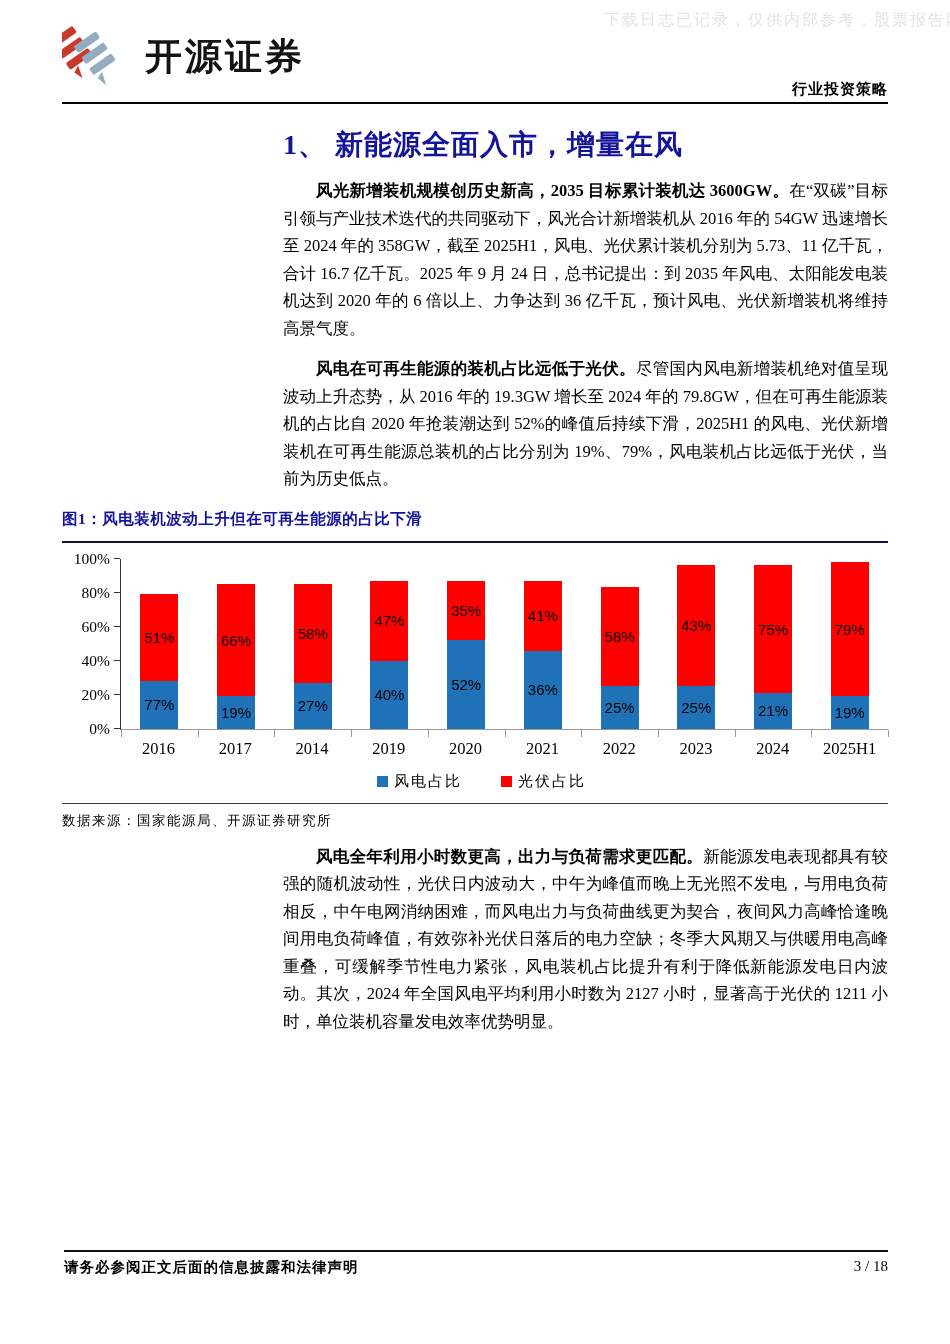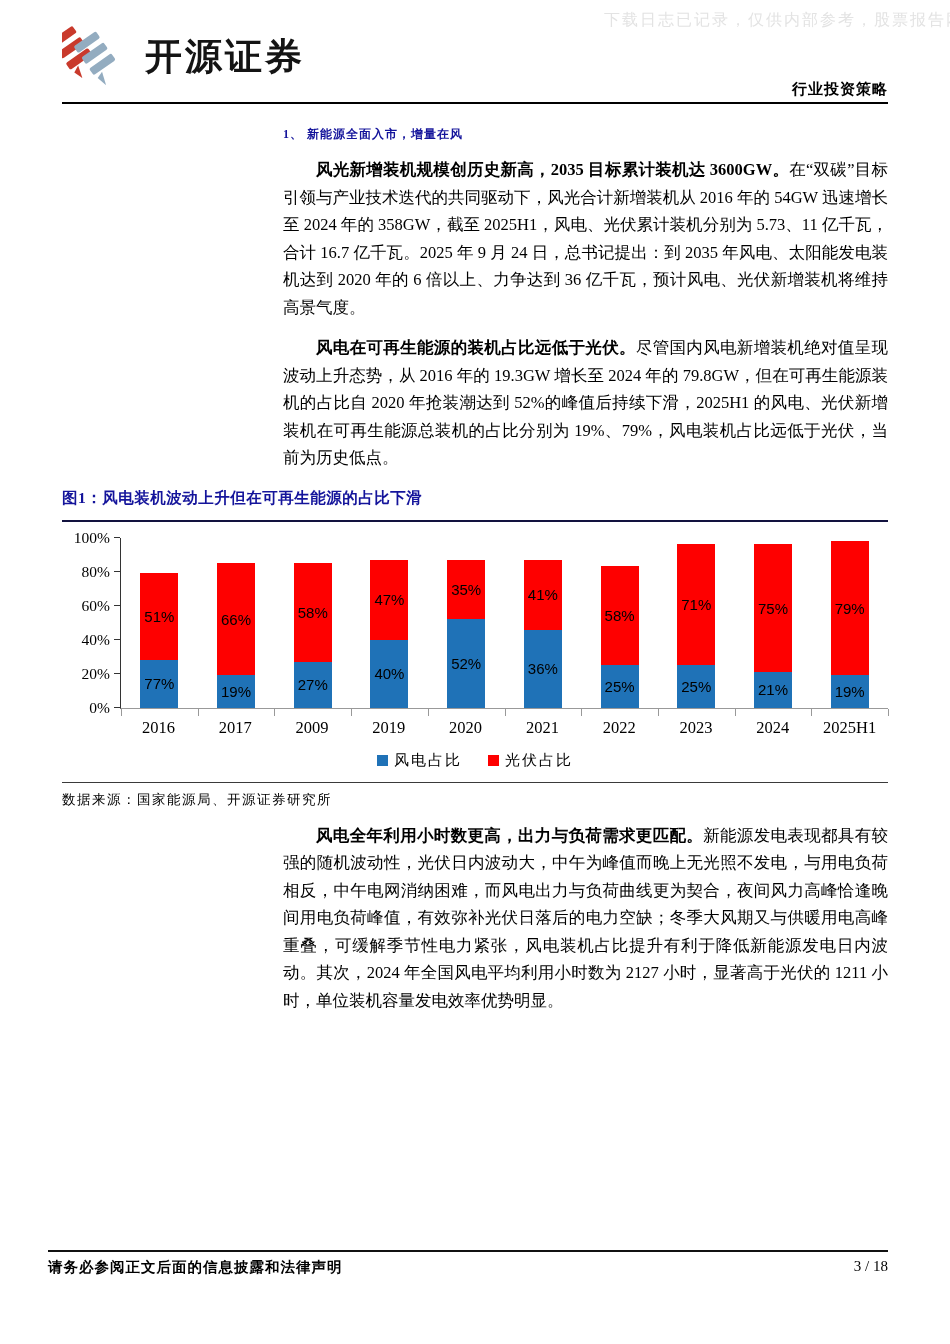--- a/index.html
+++ b/index.html
@@ -12,21 +12,21 @@
 
   
   .header{position:absolute;top:0;left:62px;right:62px;height:102px;border-bottom:2px solid #000;}
   .brand{position:absolute;left:0;top:26px;display:flex;align-items:center;gap:29px;}
   .brand-text{font-family:"Liberation Sans","DejaVu Sans",sans-serif;font-weight:bold;
               font-size:37px;letter-spacing:3px;color:#141414;}
   .doc-type{position:absolute;right:0;bottom:3px;font-weight:bold;font-size:15px;letter-spacing:1px;}
 
   
   .main{position:absolute;top:102px;left:62px;right:62px;}
-  .section-title{margin:24px 0 0 221px;font-size:12px;font-weight:bold;color:#14149B;letter-spacing:1px;}
+  .section-title{margin:24px 0 0 221px;font-size:28px;font-weight:bold;color:#14149B;letter-spacing:1px;}
   .para{margin:13px 0 0 221px;width:605px;font-size:16.5px;line-height:27.5px;
         text-align:justify;text-indent:33px;}
   .lead{font-weight:bold;}
 
   
   .figure{margin-top:16px;}
   .fig-title{font-size:15.5px;font-weight:bold;color:#14149B;padding-bottom:11px;
              border-bottom:2px solid #12123f;letter-spacing:0.5px;}
   .chart{margin-top:6px;}
   .plot-row{display:flex;margin-top:16px;}
@@ -38,28 +38,28 @@
   .col{position:relative;flex:1;}
   .bar{position:absolute;bottom:0;left:50%;transform:translateX(-50%);width:38px;
        display:flex;flex-direction:column-reverse;}
   .seg{display:flex;align-items:center;justify-content:center;overflow:visible;}
   .seglabel{font-family:"Liberation Sans","DejaVu Sans",sans-serif;font-size:15px;
             line-height:1;color:#000;}
   .xtick{position:absolute;bottom:-8px;width:1px;height:7px;background:#999;}
   .xlabels-row{display:flex;margin-left:58px;margin-top:9px;}
   .xlabel{flex:1;text-align:center;font-size:16.5px;}
   .legend{display:flex;justify-content:center;gap:26px;margin-top:13px;}
-  .legend-item{display:flex;align-items:center;gap:6px;}
+  .legend-item{display:flex;align-items:center;gap:6px;margin-left:13px;}
   .legend-swatch{width:11px;height:11px;}
   .legend-label{font-size:15px;letter-spacing:2px;}
   .fig-rule{border-bottom:1.5px solid #3a3a3a;margin-top:12px;}
   .source{font-size:13.5px;padding-top:8px;letter-spacing:1.5px;}
 
   
-  .footer{position:absolute;top:1250px;left:48px;right:62px;border-top:2.5px solid #111;
+  .footer{position:absolute;top:1250px;left:64px;right:62px;border-top:2.5px solid #111;
           padding-top:6px;display:flex;justify-content:space-between;align-items:flex-start;}
   .disclaimer{font-weight:bold;font-size:14.5px;letter-spacing:1px;}
   .pageno{font-size:15px;}
 </style>
 </head>
 <body>
 
 <div class="page">
 
   <div class="watermark">下载日志已记录，仅供内部参考，股票报告网</div>
@@ -182,21 +182,21 @@
                     <span class="seglabel">58%</span>
                   </div>
                 </div>
               </div>
               <div class="col">
                 <div class="bar">
                   <div class="seg" style="height: 42.5px; background: rgb(31, 114, 183);">
                     <span class="seglabel">25%</span>
                   </div>
                   <div class="seg" style="height: 120.7px; background: rgb(254, 0, 0);">
-                    <span class="seglabel">71%</span>
+                    <span class="seglabel">43%</span>
                   </div>
                 </div>
               </div>
               <div class="col">
                 <div class="bar">
                   <div class="seg" style="height: 35.7px; background: rgb(31, 114, 183);">
                     <span class="seglabel">21%</span>
                   </div>
                   <div class="seg" style="height: 127.5px; background: rgb(254, 0, 0);">
                     <span class="seglabel">75%</span>
@@ -222,21 +222,21 @@
               <div class="xtick" style="left: 60%;"></div>
               <div class="xtick" style="left: 70%;"></div>
               <div class="xtick" style="left: 80%;"></div>
               <div class="xtick" style="left: 90%;"></div>
               <div class="xtick" style="left: 100%;"></div>
             </div>
         </div>
         <div class="xlabels-row">
             <div class="xlabel">2016</div>
             <div class="xlabel">2017</div>
-            <div class="xlabel">2009</div>
+            <div class="xlabel">2014</div>
             <div class="xlabel">2019</div>
             <div class="xlabel">2020</div>
             <div class="xlabel">2021</div>
             <div class="xlabel">2022</div>
             <div class="xlabel">2023</div>
             <div class="xlabel">2024</div>
             <div class="xlabel">2025H1</div>
           </div>
         <div class="legend">
             <div class="legend-item">

